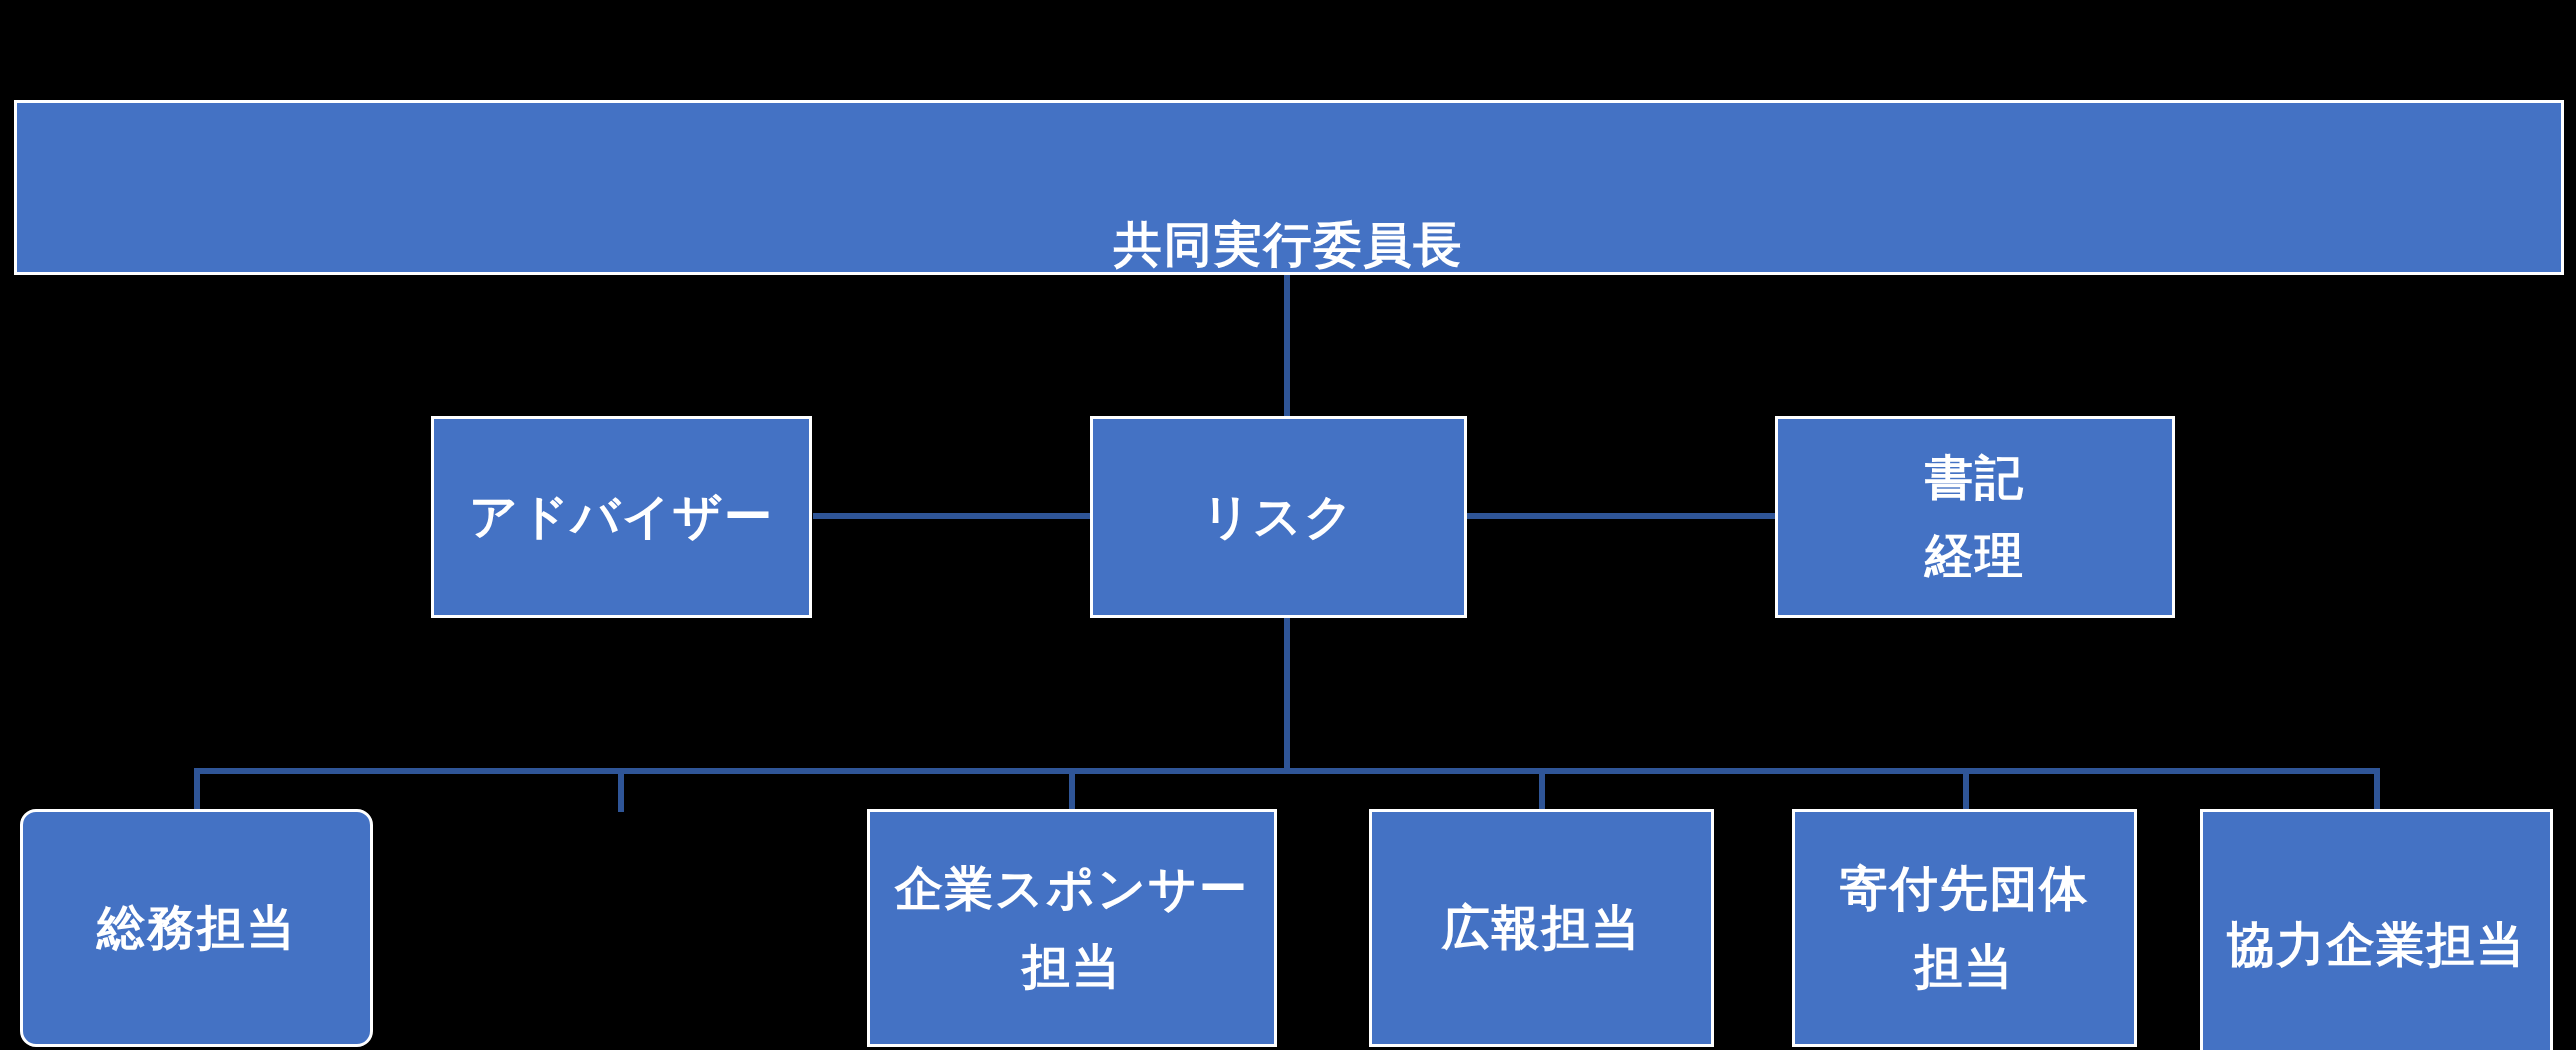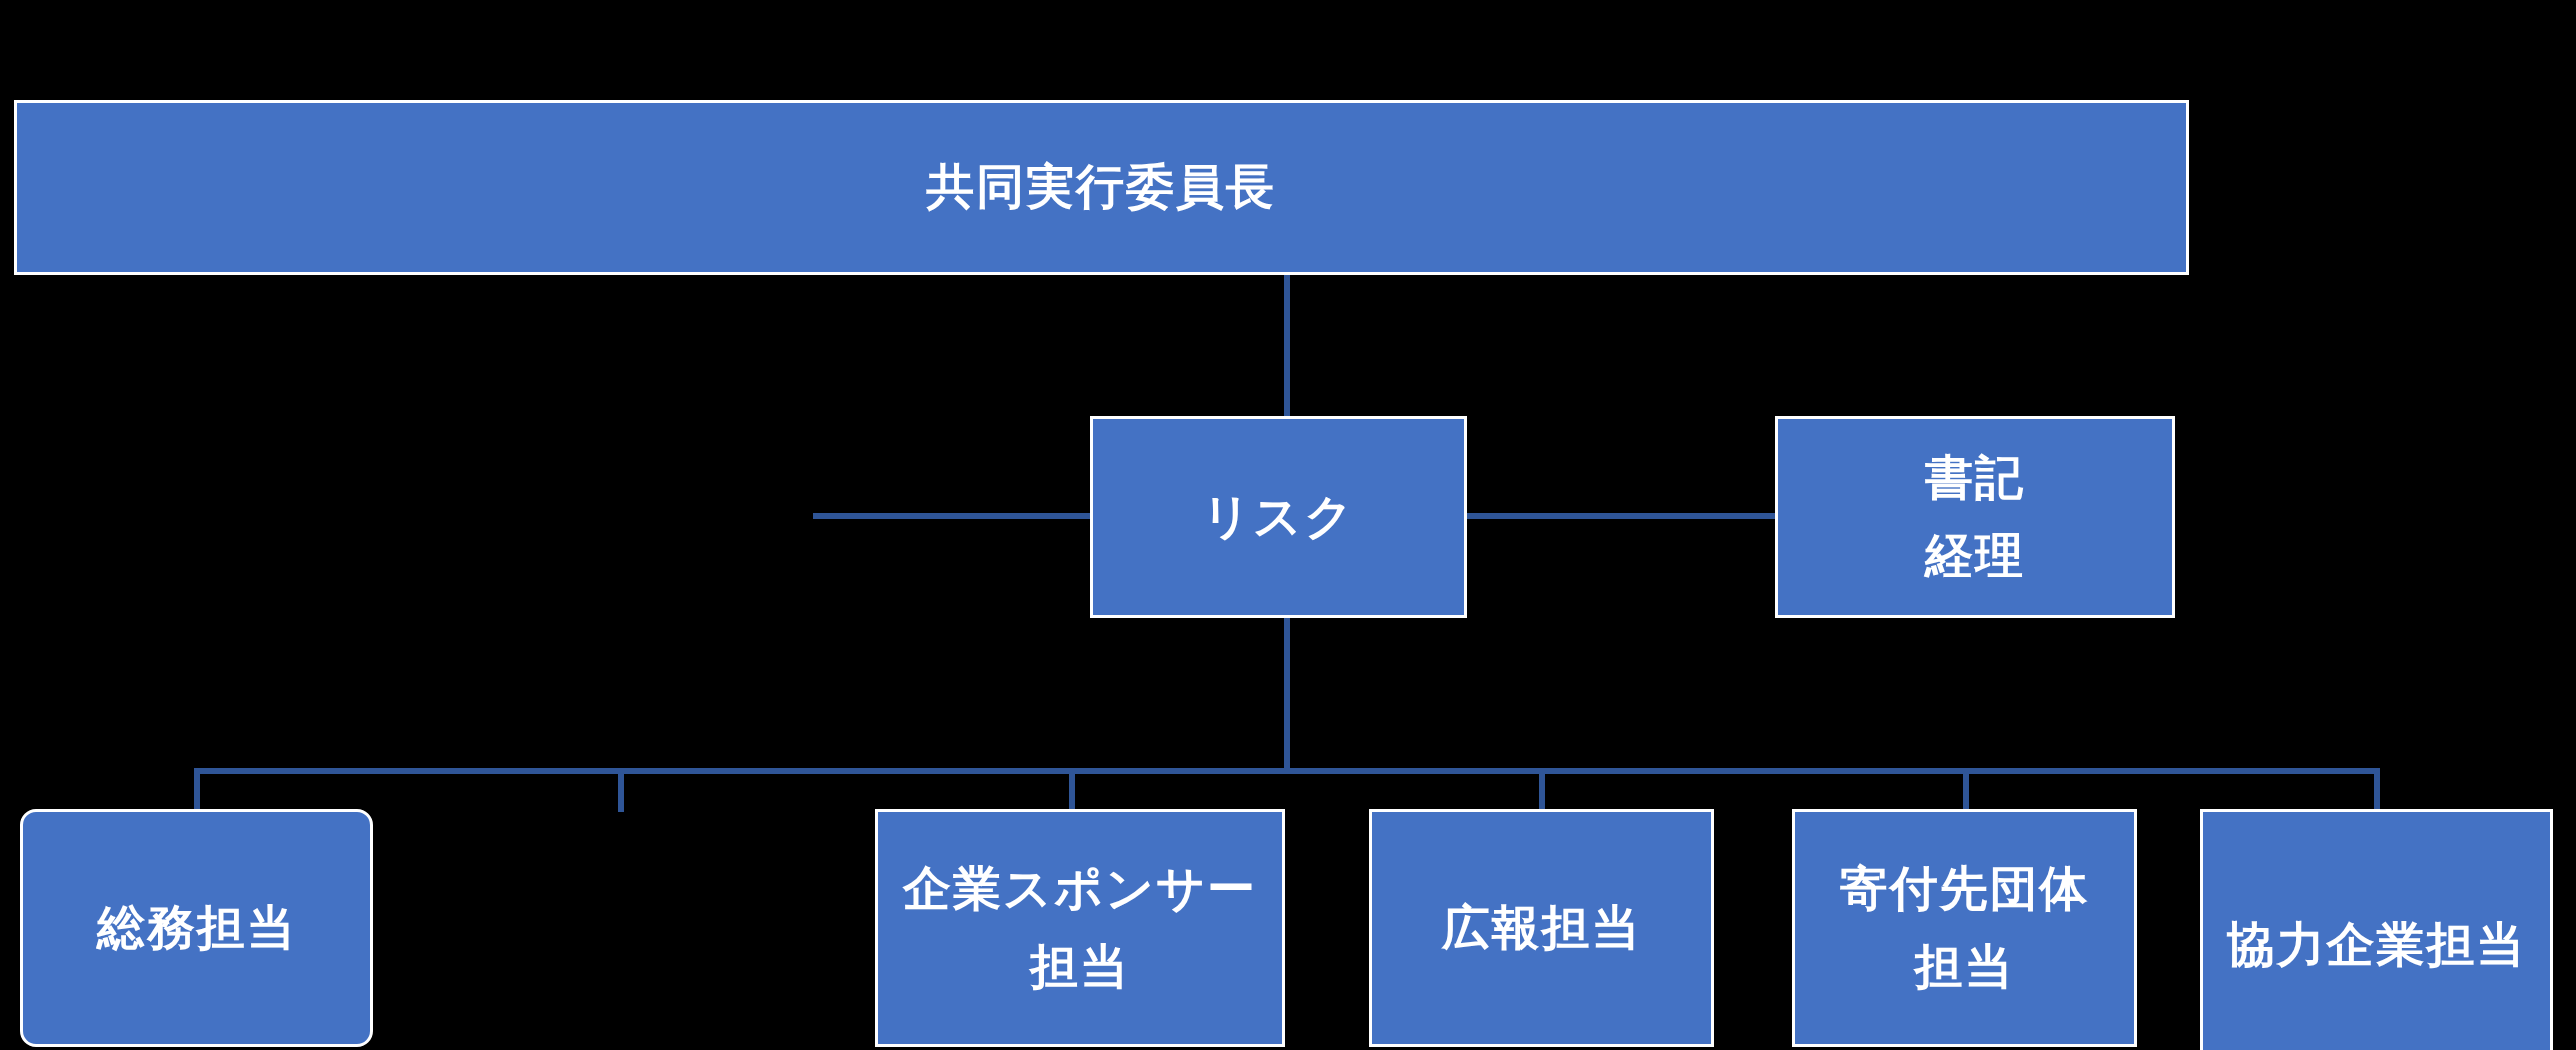--- a/index.html
+++ b/index.html
@@ -24,29 +24,29 @@
     align-items: center;
     justify-content: center;
     gap: 25px;
     text-align: center;
     letter-spacing: 1.9px;
     line-height: 1.1;
   }
   .conn { position: absolute; background: #2F5597; }
 
   
-  .n-chair      { left: 13.5px;   top: 100px; width: 2175px; height: 175px; }
+  .n-chair      { left: 13.5px;   top: 100px; width: 2550px; height: 175px; justify-content: flex-end; }
   
   .n-advisor    { left: 431px;  top: 416px; width: 381px;  height: 202px; }
   .n-risk       { left: 1090px; top: 416px; width: 377px;  height: 202px; }
   .n-secretary  { left: 1775px; top: 416px; width: 400px;  height: 202px; }
   
   .n-soumu      { left: 20.3px;   top: 809px; width: 353px;  height: 238px; border-radius: 16px; }
   .n-it         { left: 446px;  top: 809px; width: 349px;  height: 238px; }
-  .n-sponsor    { left: 867px;  top: 809px; width: 410px;  height: 238px; margin-left: 8px; }
+  .n-sponsor    { left: 867px;  top: 809px; width: 410px;  height: 238px; }
   .n-kouhou     { left: 1369px; top: 809px; width: 345px;  height: 238px; }
   .n-kifu       { left: 1792px; top: 809px; width: 345px;  height: 238px; }
   .n-kyouryoku  { left: 2200px; top: 809px; width: 353px;  height: 272px; }
 
   
   .c-root-down      { left: 1284px; top: 275px; width: 5.8px;    height: 141px; }
   .c-advisor-risk   { left: 813px;  top: 513px; width: 278px;  height: 5.8px;   }
   .c-risk-secretary { left: 1467px; top: 513px; width: 308px;  height: 5.8px;   }
   .c-risk-down      { left: 1284px; top: 618px; width: 5.8px;    height: 156px; }
   .c-bus            { left: 194px;  top: 768px; width: 2185px; height: 5.8px;   }
@@ -71,20 +71,23 @@
   <div class="conn c-drop-2"></div>
   <div class="conn c-drop-3"></div>
   <div class="conn c-drop-4"></div>
   <div class="conn c-drop-5"></div>
   <div class="conn c-drop-6"></div>
 
   <div class="node n-chair">
     <span class="line">共同実行委員長</span>
   </div>
 
+  <div class="node n-advisor">
+    <span class="line">アドバイザー</span>
+  </div>
   <div class="node n-risk">
     <span class="line">リスク</span>
   </div>
   <div class="node n-secretary">
     <span class="line">書記</span>
     <span class="line">経理</span>
   </div>
 
   <div class="node n-soumu">
     <span class="line">総務担当</span>

